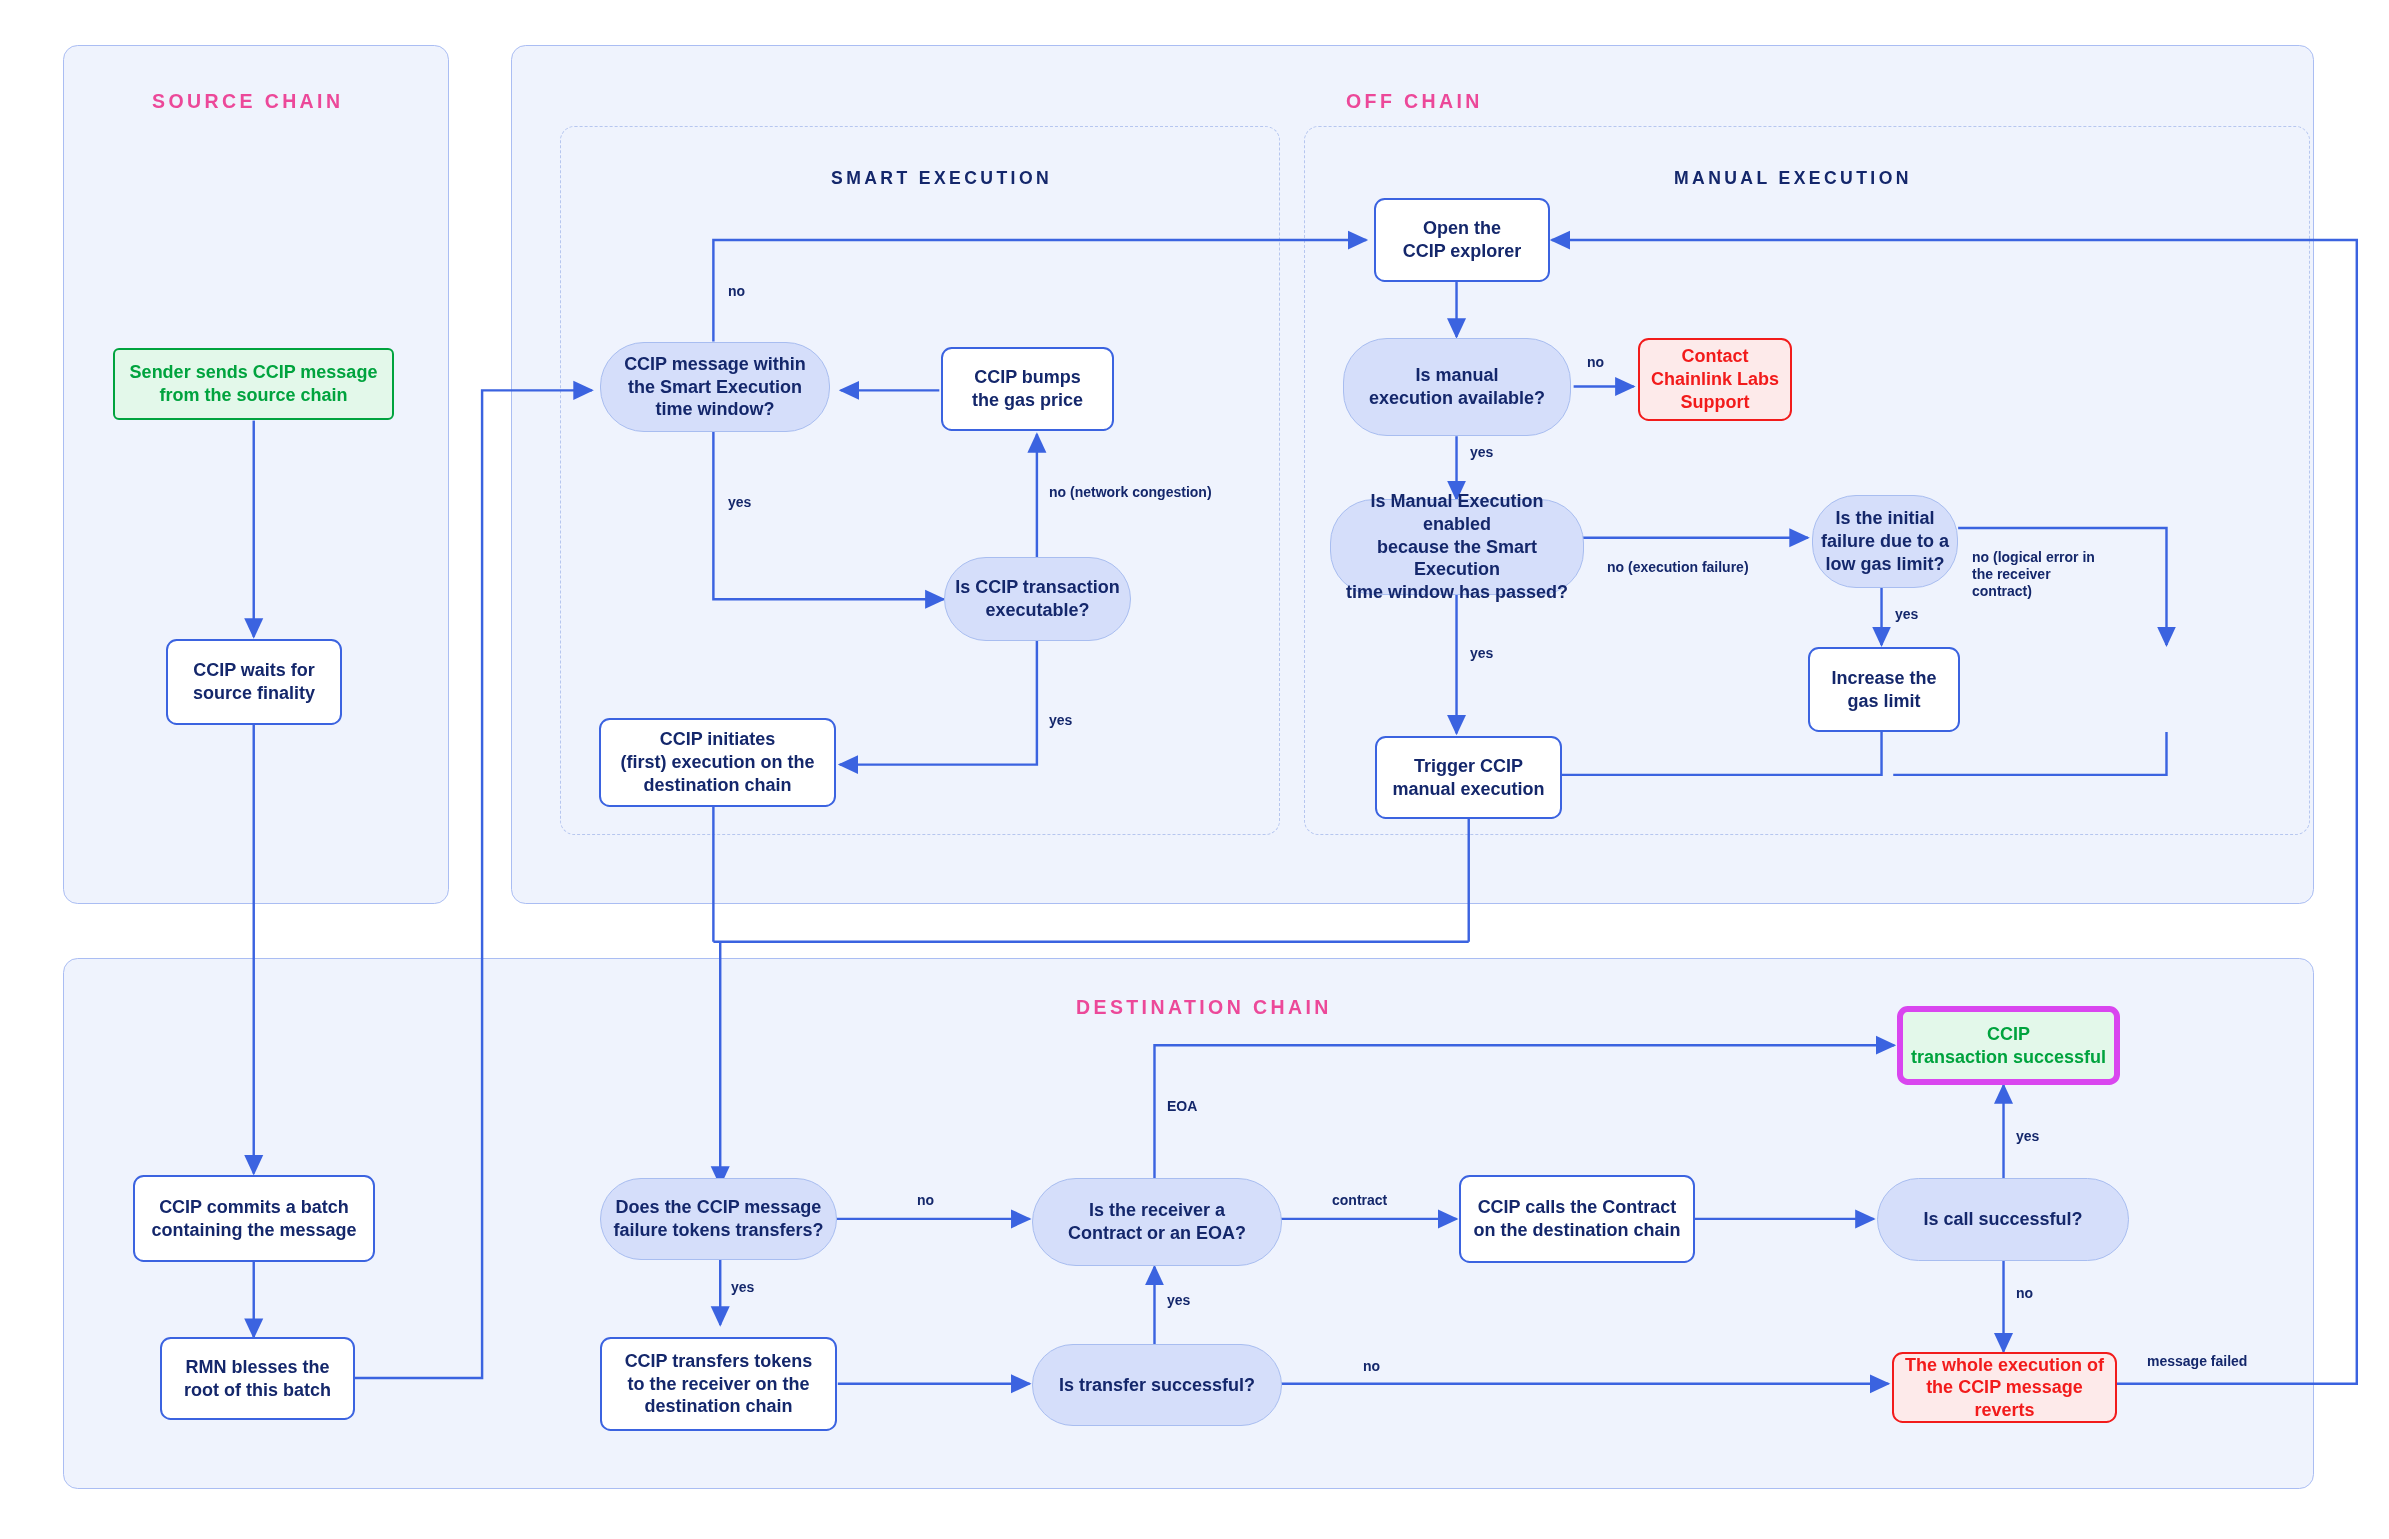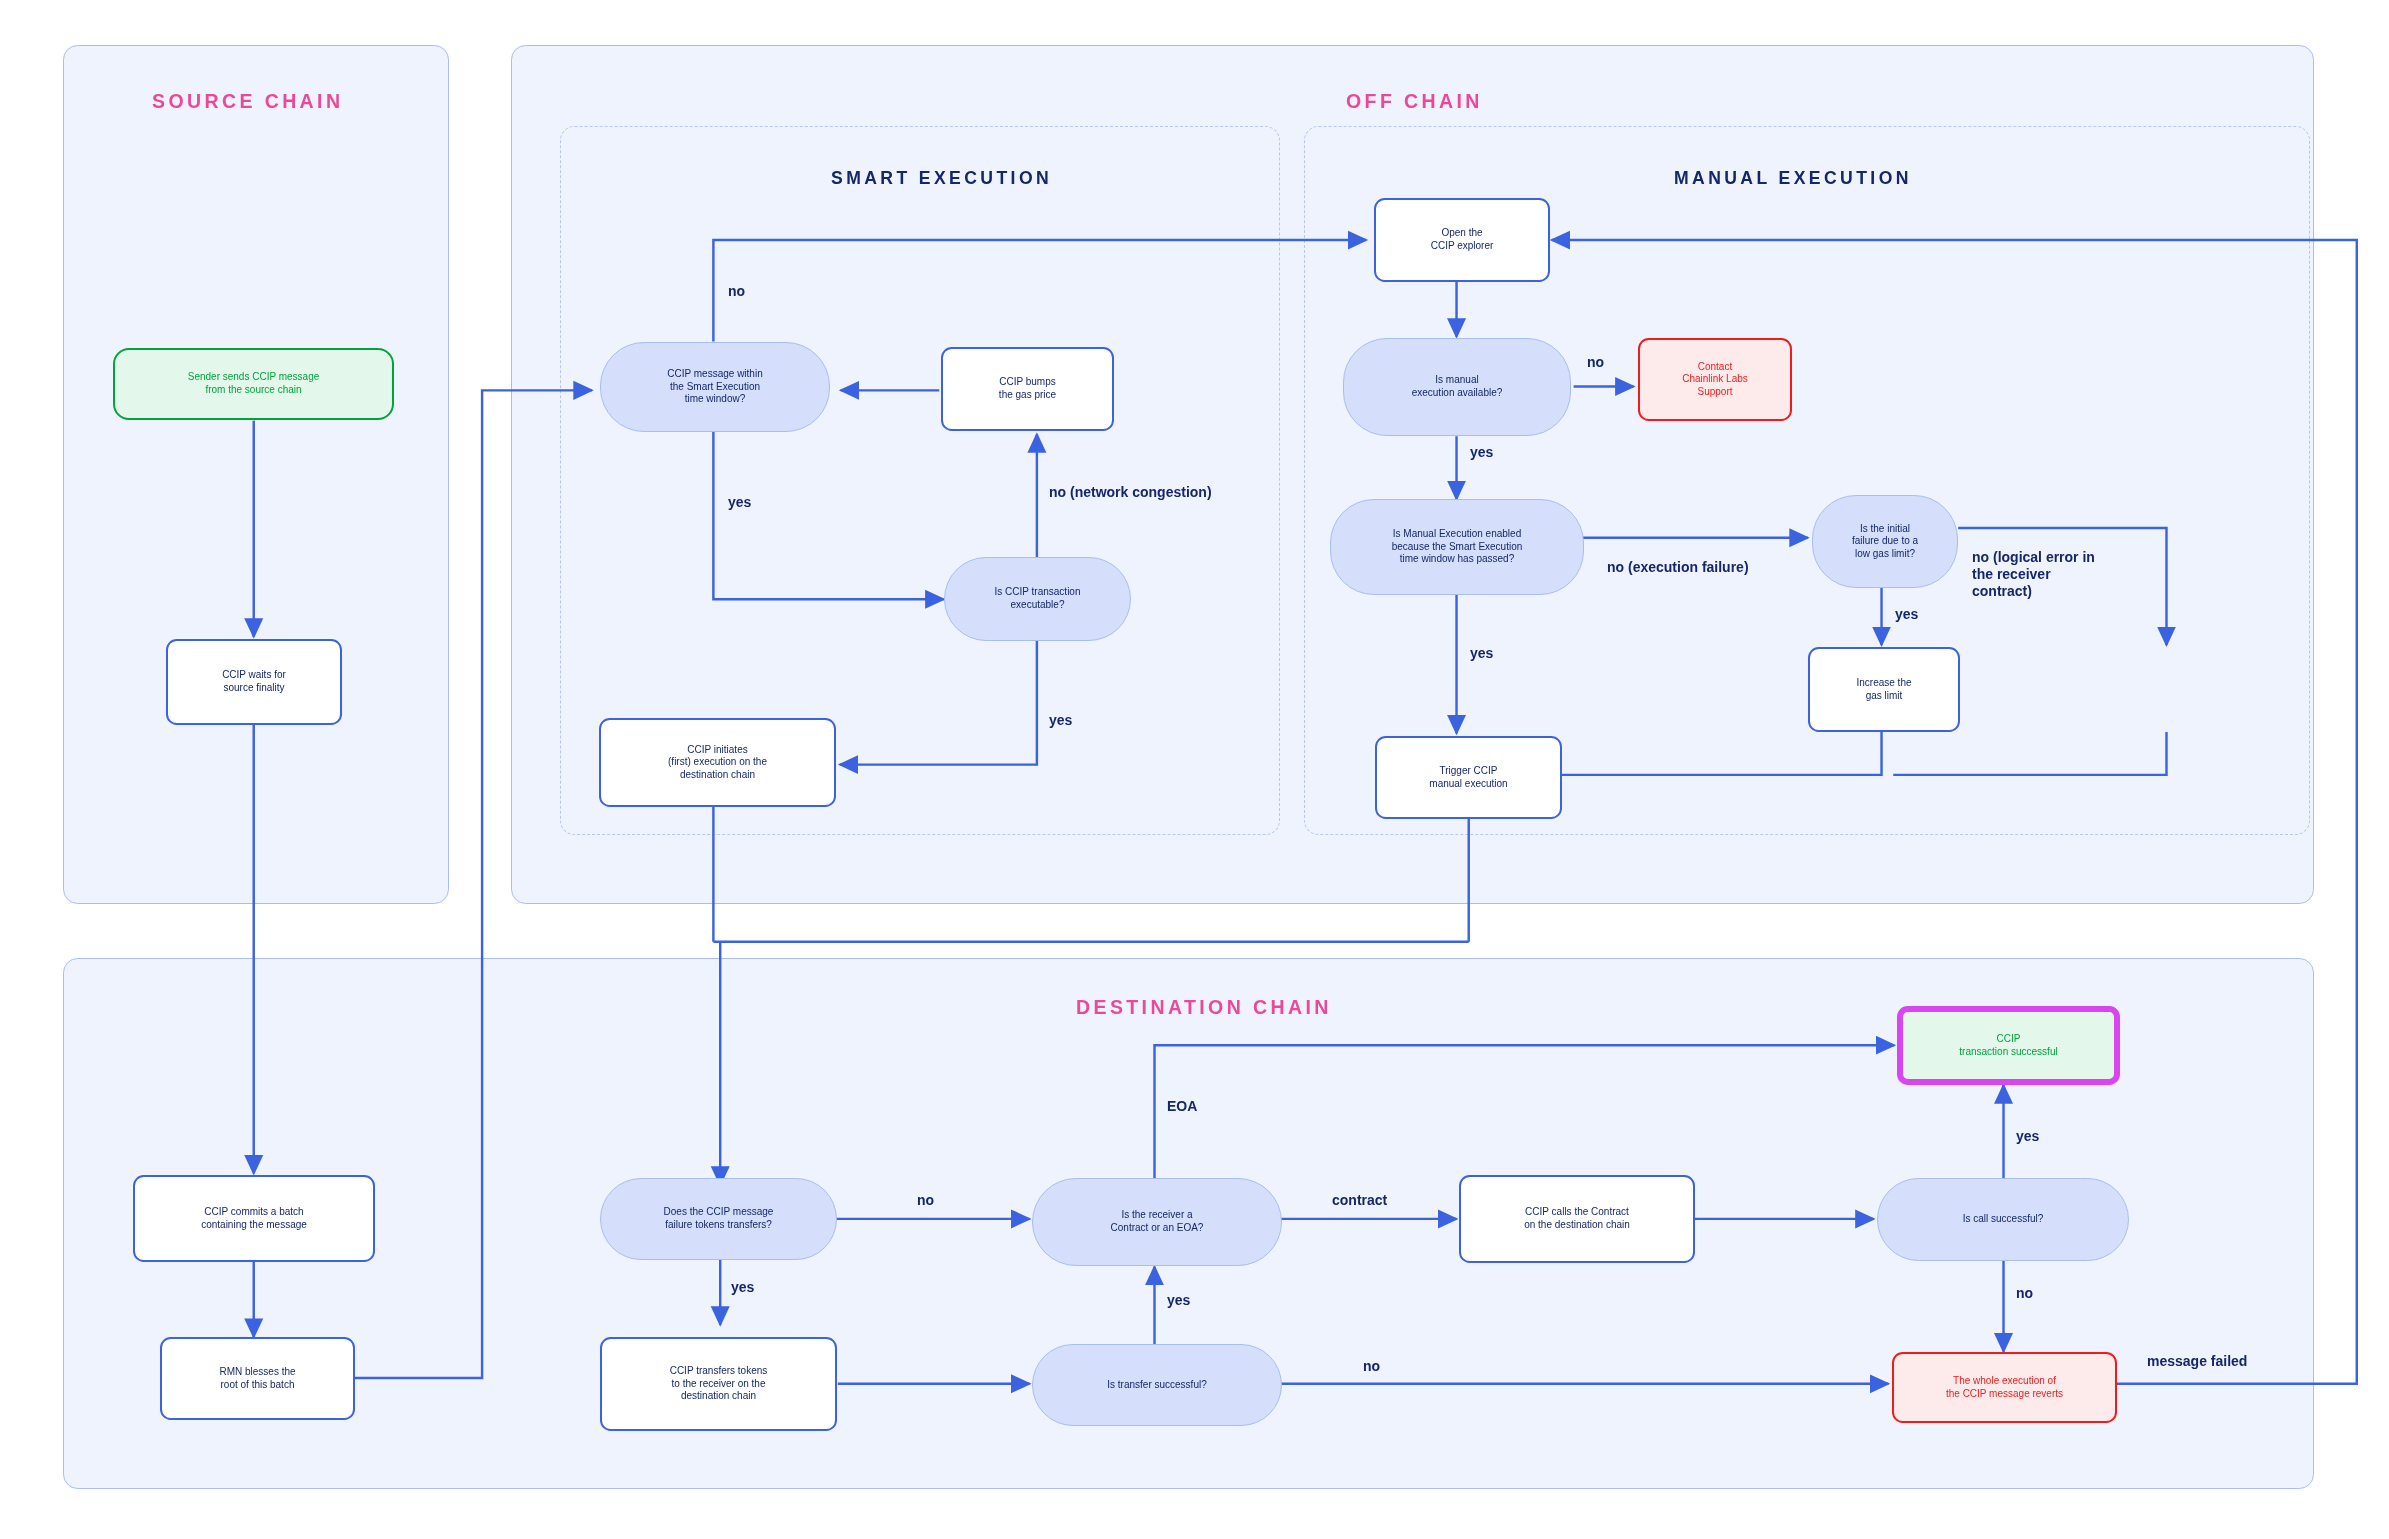--- a/index.html
+++ b/index.html
@@ -4,24 +4,24 @@
 <style>
   html,body{margin:0;padding:0;background:#ffffff;}
   body{font-family:"Liberation Sans", sans-serif;}
   #root{position:relative;width:2389px;height:1539px;background:#ffffff;overflow:hidden;}
   svg.layer{position:absolute;left:0;top:0;width:2389px;height:1539px;pointer-events:none;}
   .panel{position:absolute;background:#eff3fd;border:1.5px solid #aabdf3;border-radius:14.6px;box-sizing:border-box;}
   .subpanel{position:absolute;background:transparent;border:1.5px dashed #b6c6ef;border-radius:14.6px;box-sizing:border-box;}
   .panel-title{position:absolute;color:#ec4899;font-weight:700;letter-spacing:3.4px;font-size:19.5px;white-space:nowrap;}
   .sub-title{position:absolute;color:#14276b;font-weight:700;letter-spacing:3.4px;font-size:17.6px;white-space:nowrap;}
   .node{position:absolute;box-sizing:border-box;display:flex;align-items:center;justify-content:center;text-align:center;
-        font-weight:400;font-size:10px;line-height:1.26;padding:2.9px 6.8px;}
+        font-weight:700;font-size:18px;line-height:1.26;padding:2.9px 6.8px;}
   .proc{background:#ffffff;border:2px solid #3b63e0;border-radius:10.7px;color:#14276b;}
   .dec{background:#d5defa;border:1.5px solid #a8bdf0;border-radius:44px;color:#14276b;}
-  .start{background:#e3f8ea;border:2px solid #00a33e;border-radius:16px;color:#00a33e;}
+  .start{background:#e3f8ea;border:2px solid #00a33e;border-radius:6px;color:#00a33e;}
   .success{background:#e3f8ea;border:6px solid #d946ef;border-radius:10.7px;color:#00a33e;}
   .fail{background:#fdeaea;border:2px solid #f21b1b;border-radius:10.7px;color:#f21b1b;}
   .edge-label{position:absolute;color:#14276b;font-weight:700;font-size:14px;line-height:1.2;white-space:nowrap;}
   .edge-label.wrap{white-space:normal;width:142px;}
 </style>
 </head>
 <body>
 
 <div id="root">
 

